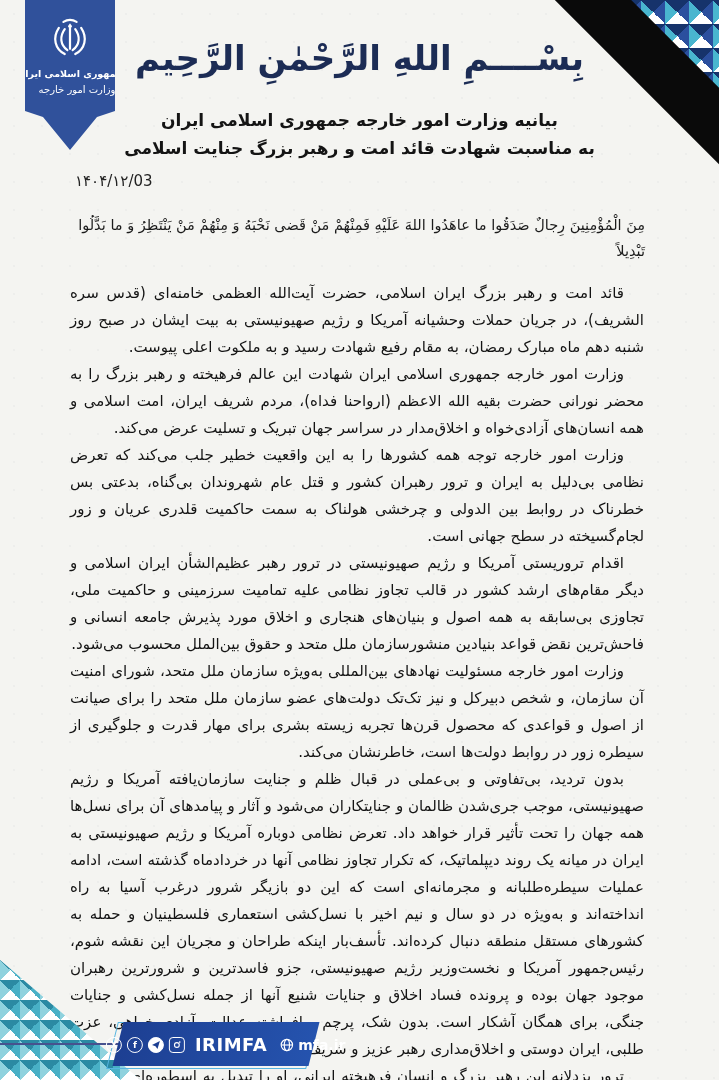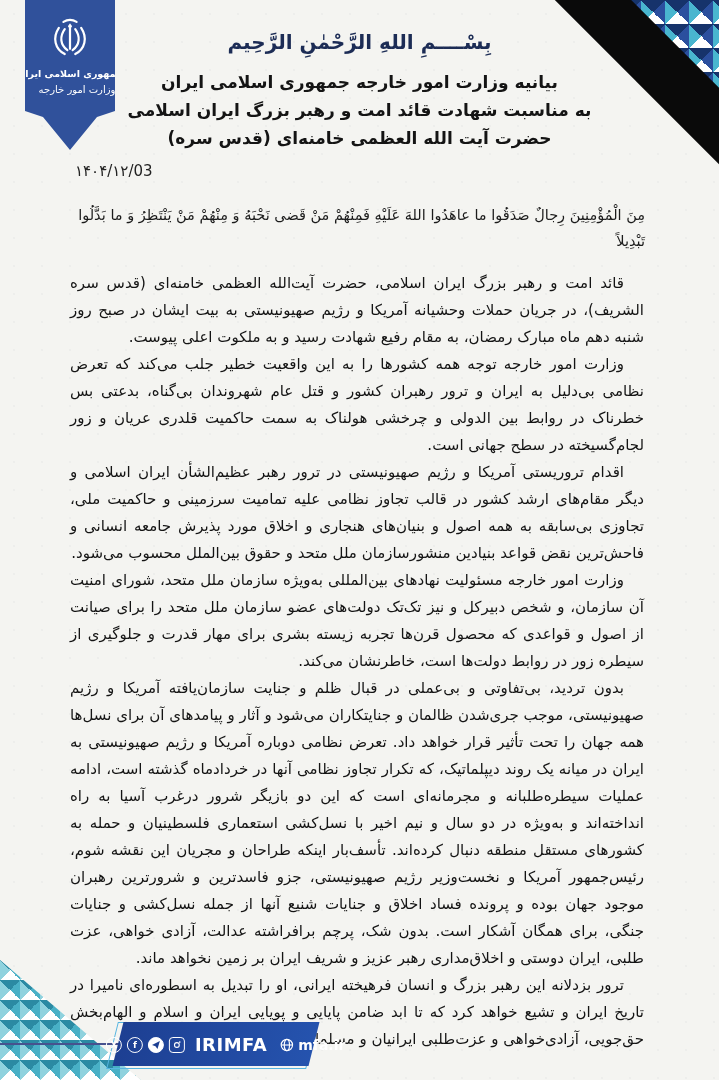--- a/index.html
+++ b/index.html
@@ -43,27 +43,27 @@
 
   
   .corner-bl{
     position:absolute;left:0;bottom:-8px;width:150px;height:128px;z-index:4;
     background:conic-gradient(from 45deg,#49b0c6 0 25%,#ffffff 0 50%,#8fd2de 0 75%,#2b8aa3 0) 0 0/20px 20px;
     clip-path:polygon(0 0,100% 100%,0 100%);
   }
 
   
   .bismillah{
-    text-align:center;margin-top:30px;
-    font-size:20px;font-weight:700;color:#1c2c55;
+    text-align:center;margin-top:38px;
+    font-size:34px;font-weight:700;color:#1c2c55;
     letter-spacing:-1px;
   }
   .doc-title{
     text-align:center;font-weight:700;font-size:17px;line-height:28px;
-    margin-top:14px;
+    margin-top:28px;
   }
   .doc-date{
     direction:ltr;text-align:left;
     margin:10px 0 0 75px;font-size:15px;color:#222;
   }
   .verse{
     text-align:right;font-size:14.5px;color:#1b1b1b;
     margin:22px 74px 0 74px;line-height:26px;
   }
 
@@ -124,30 +124,30 @@
       <path d="M32 11 l3.2 4.5 -3.2 4.5 -3.2 -4.5 z" fill="#ffffff"></path>
     </svg>
     <div class="logo-line1">جمهوری اسلامی ایران</div>
     <div class="logo-line2">وزارت امور خارجه</div>
   </div>
 
   <div class="bismillah">بِسْــــمِ اللهِ الرَّحْمٰنِ الرَّحِیم</div>
 
   <div class="doc-title">
     <div>بیانیه وزارت امور خارجه جمهوری اسلامی ایران</div>
-    <div>به مناسبت شهادت قائد امت و رهبر بزرگ ایران اسلامی</div>
-    <div>حضرت آیت الله العظمی خامنه‌ای (قدس سره)</div>
+    <div>به مناسبت شهادت قائد امت و رهبر بزرگ جنایت اسلامی</div>
   </div>
 
   <div class="doc-date">۱۴۰۴/۱۲/03</div>
 
   <div class="verse">مِنَ الْمُؤْمِنِینَ رِجالٌ صَدَقُوا ما عاهَدُوا اللهَ عَلَیْهِ فَمِنْهُمْ مَنْ قَضی نَحْبَهُ وَ مِنْهُمْ مَنْ یَنْتَظِرُ وَ ما بَدَّلُوا تَبْدِیلاً</div>
 
   <div class="body-text">
     <p>قائد امت و رهبر بزرگ ایران اسلامی، حضرت آیت‌الله العظمی خامنه‌ای (قدس سره الشریف)، در جریان حملات وحشیانه آمریکا و رژیم صهیونیستی به بیت ایشان در صبح روز شنبه دهم ماه مبارک رمضان، به مقام رفیع شهادت رسید و به ملکوت اعلی پیوست.</p>
+    <p>وزارت امور خارجه جمهوری اسلامی ایران شهادت این عالم فرهیخته و رهبر بزرگ را به محضر نورانی حضرت بقیه الله الاعظم (ارواحنا فداه)، مردم شریف ایران، امت اسلامی و همه انسان‌های آزادی‌خواه و اخلاق‌مدار در سراسر جهان تبریک و تسلیت عرض می‌کند.</p>
     <p>وزارت امور خارجه توجه همه کشورها را به این واقعیت خطیر جلب می‌کند که تعرض نظامی بی‌دلیل به ایران و ترور رهبران کشور و قتل عام شهروندان بی‌گناه، بدعتی بس خطرناک در روابط بین الدولی و چرخشی هولناک به سمت حاکمیت قلدری عریان و زور لجام‌گسیخته در سطح جهانی است.</p>
     <p>اقدام تروریستی آمریکا و رژیم صهیونیستی در ترور رهبر عظیم‌الشأن ایران اسلامی و دیگر مقام‌های ارشد کشور در قالب تجاوز نظامی علیه تمامیت سرزمینی و حاکمیت ملی، تجاوزی بی‌سابقه به همه اصول و بنیان‌های هنجاری و اخلاق مورد پذیرش جامعه انسانی و فاحش‌ترین نقض قواعد بنیادین منشورسازمان ملل متحد و حقوق بین‌الملل محسوب می‌شود.</p>
     <p>وزارت امور خارجه مسئولیت نهادهای بین‌المللی به‌ویژه سازمان ملل متحد، شورای امنیت آن سازمان، و شخص دبیرکل و نیز تک‌تک دولت‌های عضو سازمان ملل متحد را برای صیانت از اصول و قواعدی که محصول قرن‌ها تجربه زیسته بشری برای مهار قدرت و جلوگیری از سیطره زور در روابط دولت‌ها است، خاطرنشان می‌کند.</p>
     <p>بدون تردید، بی‌تفاوتی و بی‌عملی در قبال ظلم و جنایت سازمان‌یافته آمریکا و رژیم صهیونیستی، موجب جری‌شدن ظالمان و جنایتکاران می‌شود و آثار و پیامدهای آن برای نسل‌ها همه جهان را تحت تأثیر قرار خواهد داد. تعرض نظامی دوباره آمریکا و رژیم صهیونیستی به ایران در میانه یک روند دیپلماتیک، که تکرار تجاوز نظامی آنها در خردادماه گذشته است، ادامه عملیات سیطره‌طلبانه و مجرمانه‌ای است که این دو بازیگر شرور درغرب آسیا به راه انداخته‌اند و به‌ویژه در دو سال و نیم اخیر با نسل‌کشی استعماری فلسطینیان و حمله به کشورهای مستقل منطقه دنبال کرده‌اند. تأسف‌بار اینکه طراحان و مجریان این نقشه شوم، رئیس‌جمهور آمریکا و نخست‌وزیر رژیم صهیونیستی، جزو فاسدترین و شرورترین رهبران موجود جهان بوده و پرونده فساد اخلاق و جنایات شنیع آنها از جمله نسل‌کشی و جنایات جنگی، برای همگان آشکار است. بدون شک، پرچم برافراشته عدالت، آزادی خواهی، عزت طلبی، ایران دوستی و اخلاق‌مداری رهبر عزیز و شریف ایران بر زمین نخواهد ماند.</p>
     <p>ترور بزدلانه این رهبر بزرگ و انسان فرهیخته ایرانی، او را تبدیل به اسطوره‌ای نامیرا در تاریخ ایران و تشیع خواهد کرد که تا ابد ضامن پایایی و پویایی ایران و اسلام و الهام‌بخش حق‌جویی، آزادی‌خواهی و عزت‌طلبی ایرانیان و مسلمانان خواهد بود.</p>
 
   </div>
 
   <div class="footer-line"></div>
   <div class="banner-outline"></div>

